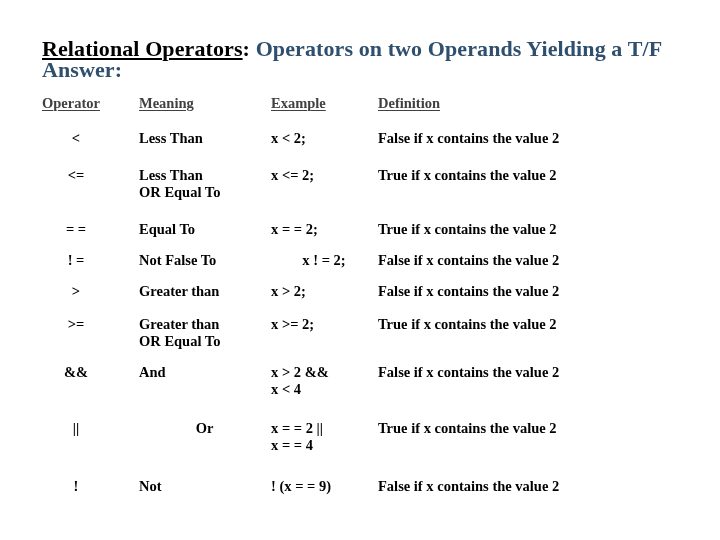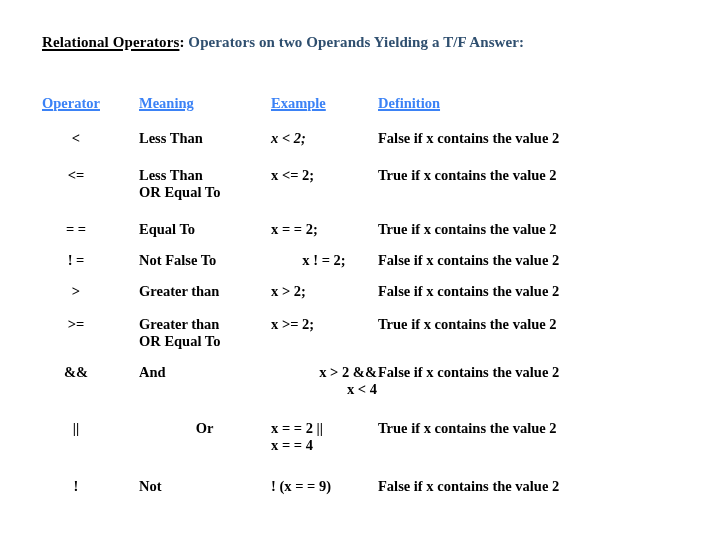--- a/index.html
+++ b/index.html
@@ -18,23 +18,23 @@
     position: relative;
     width: 720px;
     height: 540px;
     background: #ffffff;
   }
 
   
   #title-block {
     position: absolute;
     left: 42px;
-    top: 32px;
+    top: 38px;
     width: 640px;
-    font-size: 15px;
+    font-size: 22px;
     line-height: 21px;
     font-weight: bold;
     color: #2f4f6f;
     letter-spacing: 0.1px;
   }
   .title-lead {
     color: #000000;
     text-decoration: underline;
     text-underline-offset: 2px;
     text-decoration-thickness: 1.6px;
@@ -60,23 +60,22 @@
   #op-table col.c-mean { width: 132px; }
   #op-table col.c-ex   { width: 107px; }
   #op-table col.c-def  { width: 315px; }
 
   #op-table th {
     text-align: left;
     vertical-align: bottom;
     padding: 0 0 4px 0;
     font-size: 14.5px;
     font-weight: bold;
-    color: #3b82f6;
+    color: #404040;
     white-space: nowrap;
-    text-decoration: underline;
   }
   #op-table th .hdr-txt {
     text-decoration: underline;
     text-underline-offset: 2px;
     text-decoration-thickness: 1.4px;
   }
   #op-table th.th-op   { padding-left: 0px; }
   #op-table th.th-mean { padding-left: 1px; }
   #op-table th.th-ex   { padding-left: 1px; margin-left: 8px; }
   #op-table th.th-def  { padding-left: 1px; }
@@ -121,21 +120,21 @@
         <th class="th-op"><span class="hdr-txt">Operator</span></th>
         <th class="th-mean"><span class="hdr-txt">Meaning</span></th>
         <th class="th-ex"><span class="hdr-txt">Example</span></th>
         <th class="th-def"><span class="hdr-txt">Definition</span></th>
       </tr>
     </thead>
     <tbody id="op-table-body">
         <tr class="op-row">
           <td class="cell-op" style="padding-top: 14px;">&lt;</td>
           <td class="cell-mean" style="padding-top: 14px;">Less Than</td>
-          <td class="cell-ex" style="padding-top: 14px; font-style: italic;">x &lt;  2;</td>
+          <td class="cell-ex" style="padding-top: 14px;">x &lt;  2;</td>
           <td class="cell-def" style="padding-top: 14px;">False if x contains the value 2</td>
         </tr>
         <tr class="op-row">
           <td class="cell-op" style="padding-top: 20px;">&lt;=</td>
           <td class="cell-mean" style="padding-top: 20px;">Less Than
 OR Equal To</td>
           <td class="cell-ex" style="padding-top: 20px;">x &lt;=  2;</td>
           <td class="cell-def" style="padding-top: 20px;">True if x contains the value 2</td>
         </tr>
         <tr class="op-row">
@@ -159,21 +158,21 @@
         <tr class="op-row">
           <td class="cell-op" style="padding-top: 16px;">&gt;=</td>
           <td class="cell-mean" style="padding-top: 16px;">Greater than
 OR Equal To</td>
           <td class="cell-ex" style="padding-top: 16px;">x &gt;=  2;</td>
           <td class="cell-def" style="padding-top: 16px;">True if x contains the value 2</td>
         </tr>
         <tr class="op-row">
           <td class="cell-op" style="padding-top: 14px;">&amp;&amp;</td>
           <td class="cell-mean" style="padding-top: 14px;">And</td>
-          <td class="cell-ex" style="padding-top: 14px; text-align: right;">x &gt; 2  &amp;&amp;
+          <td class="cell-ex" style="padding-top: 14px;">x &gt; 2  &amp;&amp;
 x &lt; 4</td>
           <td class="cell-def" style="padding-top: 14px;">False  if  x contains the value 2</td>
         </tr>
         <tr class="op-row">
           <td class="cell-op" style="padding-top: 22px;">||</td>
           <td class="cell-mean" style="padding-top: 22px; text-align: center;">Or</td>
           <td class="cell-ex" style="padding-top: 22px;">x = = 2  ||
 x = = 4</td>
           <td class="cell-def" style="padding-top: 22px;">True  if  x contains the value 2</td>
         </tr>

